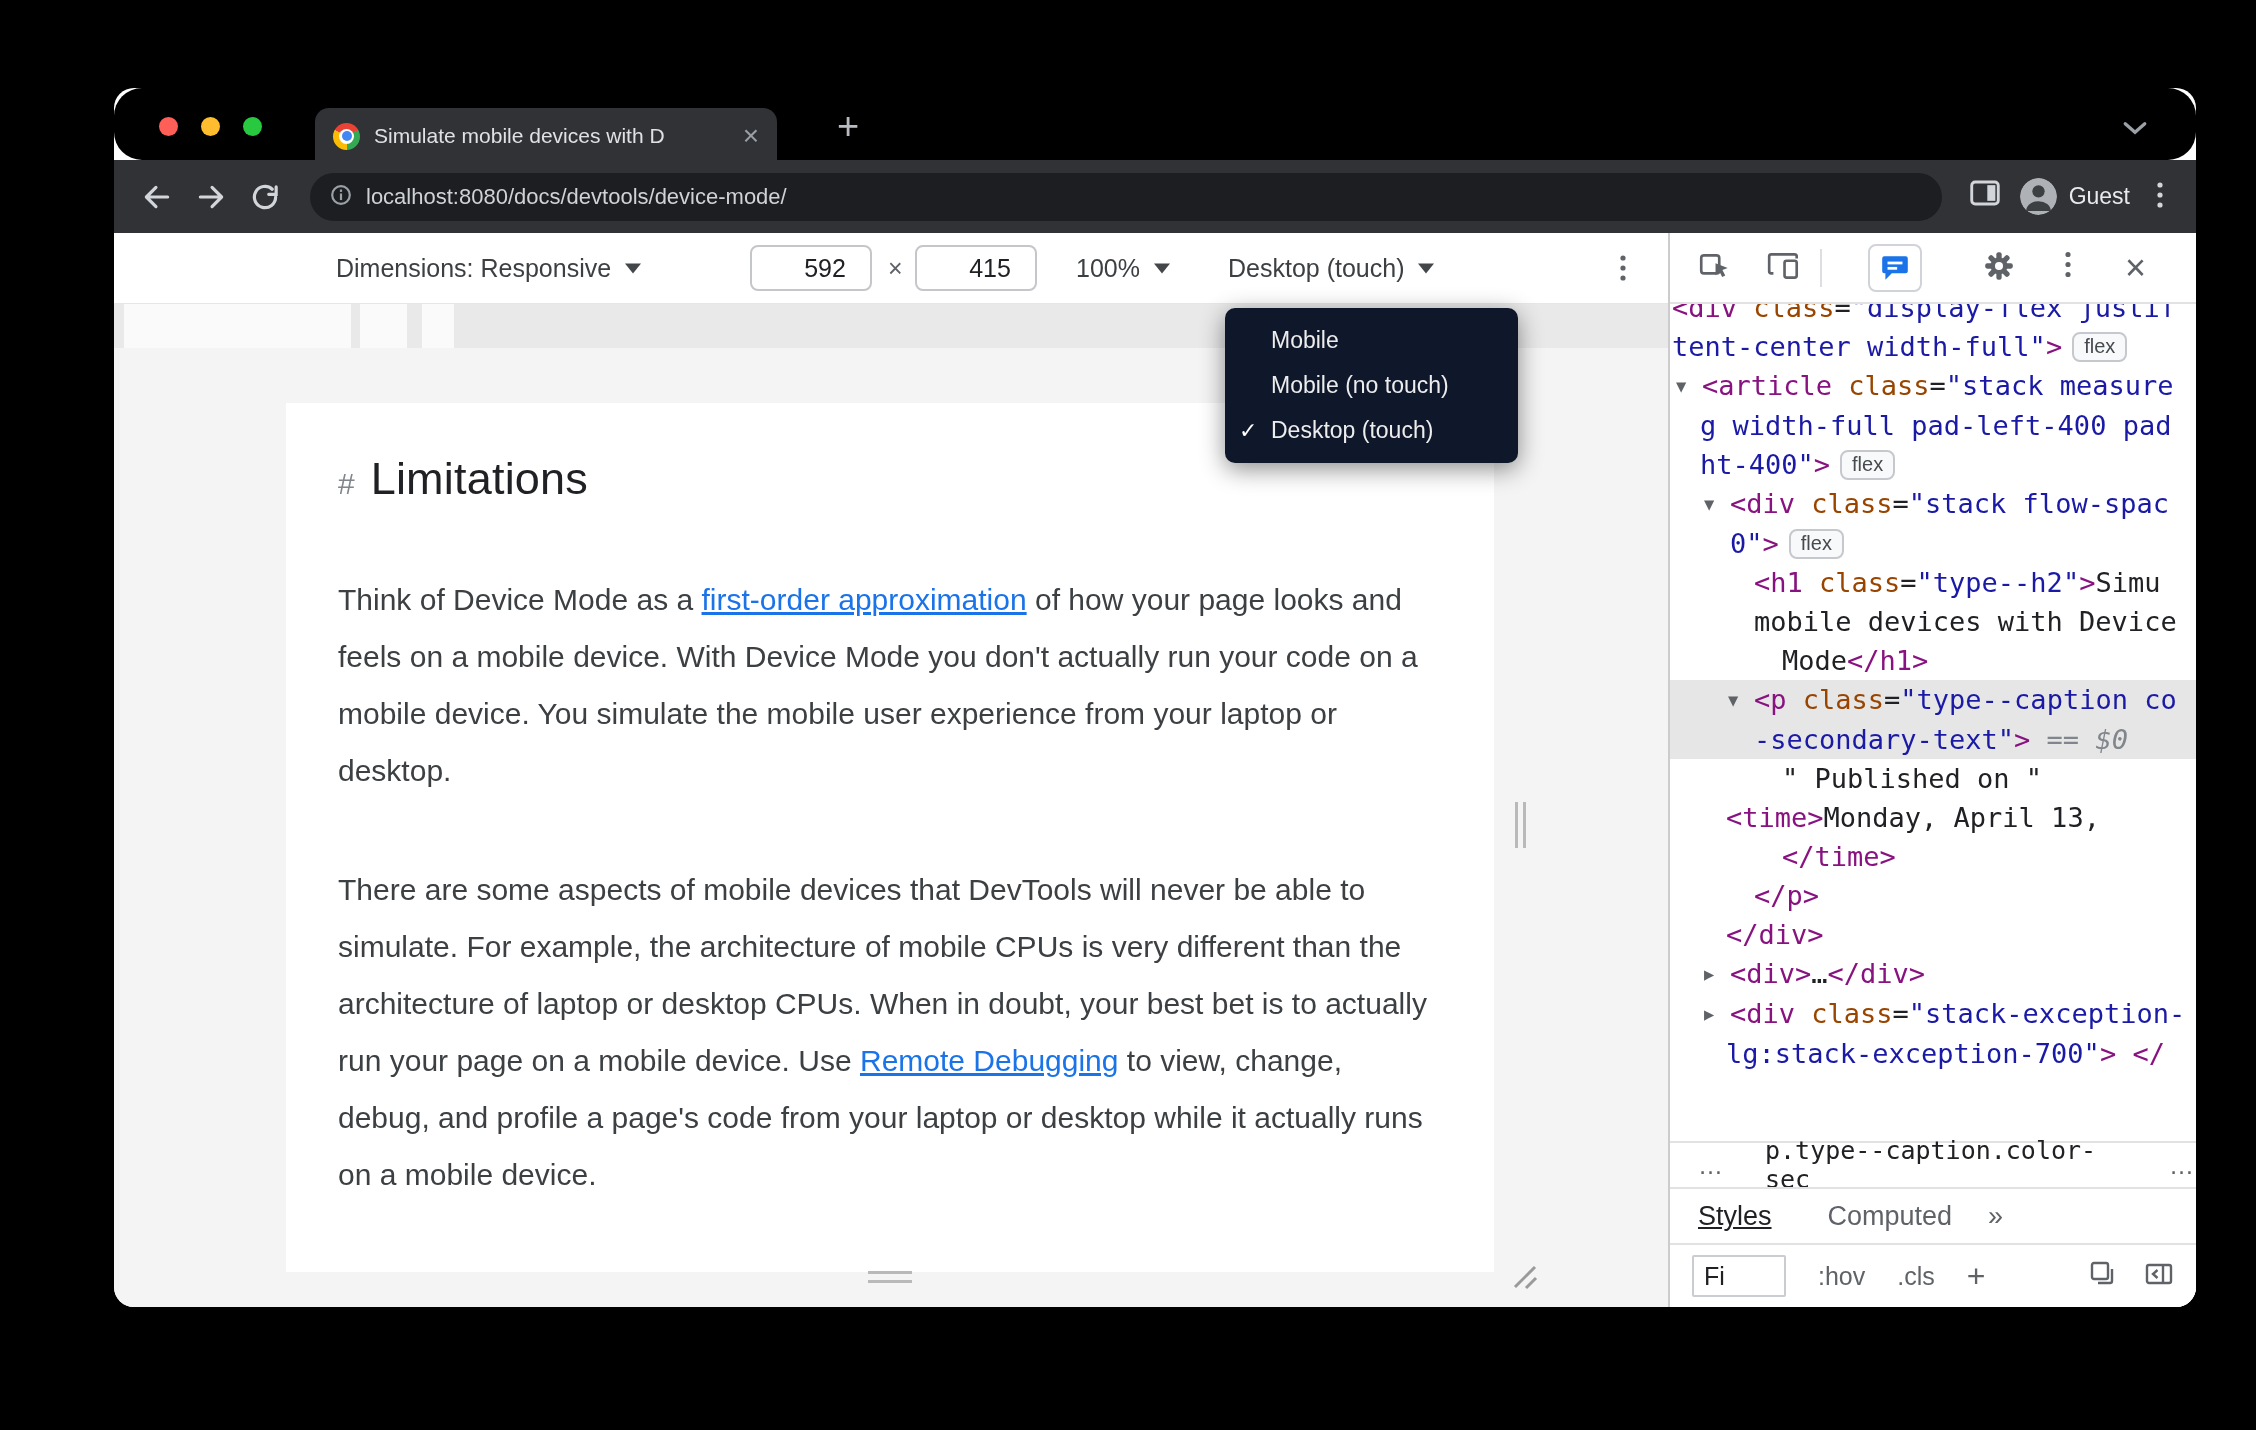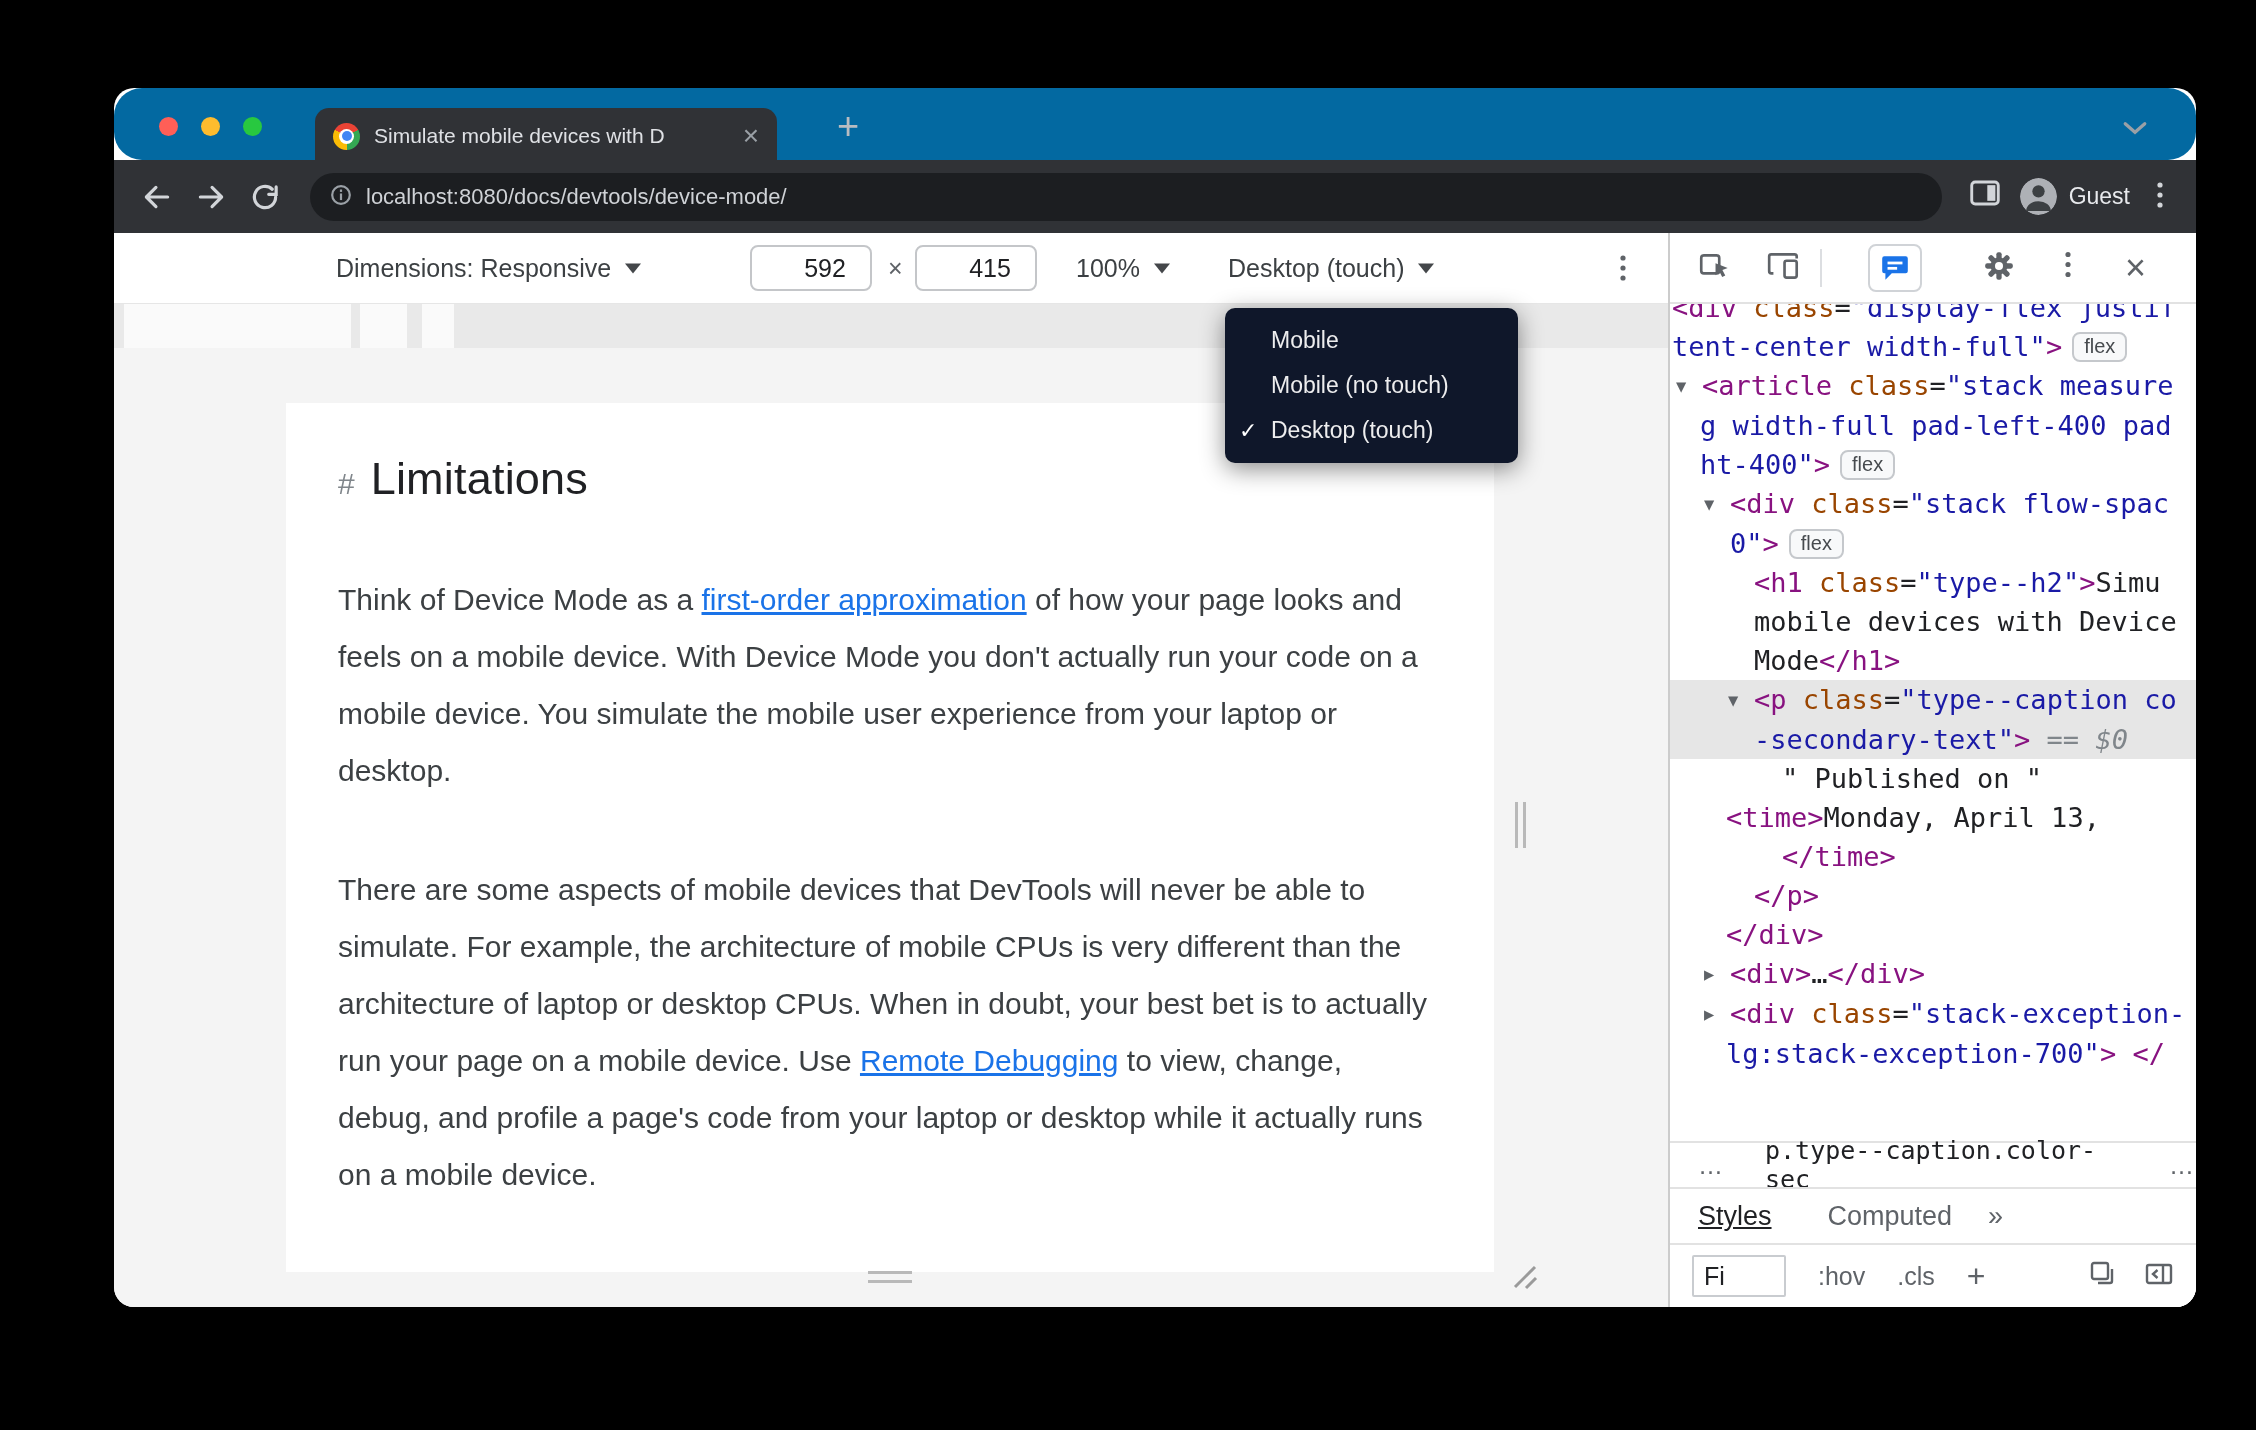--- a/index.html
+++ b/index.html
@@ -2,21 +2,21 @@
 <html><head>
 <meta charset="utf-8">
 <style>
   * { margin:0; padding:0; box-sizing:border-box; }
   html,body { width:2256px; height:1430px; background:#000; font-family:"Liberation Sans",sans-serif; overflow:hidden; }
 
   .window { position:absolute; left:114px; top:88px; width:2082px; height:1219px;
             border-radius:20px; overflow:hidden; background:#fff; display:flex; flex-direction:column; }
 
   
-  .tabstrip { height:72px; background:#0369a1; position:relative; flex:none;border-radius:28px; }
+  .tabstrip { height:72px; background:#000000; position:relative; flex:none;border-radius:28px; }
   .lights { position:absolute; left:45px; top:29px; display:flex; gap:23px; }
   .light { width:19px; height:19px; border-radius:50%; }
   .light.red { background:#ff5f57; } .light.yellow { background:#febc2e; } .light.green { background:#28c840; }
   .tab { position:absolute; left:201px; top:20px; width:462px; height:56px; background:#303236;
          border-radius:14px 14px 0 0; display:flex; align-items:center; padding:0 18px; gap:14px; }
   .chrome-logo { width:27px; height:27px; border-radius:50%; flex:none; position:relative;
       background:conic-gradient(#ea4335 0 60deg,#34a853 60deg 180deg,#fbbc05 180deg 300deg,#ea4335 300deg 360deg); }
   .chrome-logo .ring { position:absolute; left:6px; top:6px; width:15px; height:15px; border-radius:50%; background:#fff; }
   .chrome-logo .core { position:absolute; left:8.5px; top:8.5px; width:10px; height:10px; border-radius:50%; background:#4285f4; }
   .tab-title { color:#dfe1e5; font-size:21px; white-space:nowrap; overflow:hidden; flex:1; }
@@ -312,21 +312,21 @@
       <div class="dt-tree">
           <div class="tl" style="padding-left: 2px;"><span class="sg-tag">&lt;div </span><span class="sg-attr">class</span><span class="sg-plain">=</span><span class="sg-val">"display-flex justif</span></div>
           <div class="tl" style="padding-left: 2px;"><span class="sg-val">tent-center width-full"</span><span class="sg-tag">&gt;</span><span class="sg-badge">flex</span></div>
           <div class="tl" style="padding-left: 6px;"><span class="sg-arrow">▼</span><span class="sg-tag">&lt;article </span><span class="sg-attr">class</span><span class="sg-plain">=</span><span class="sg-val">"stack measure</span></div>
           <div class="tl" style="padding-left: 30px;"><span class="sg-val">g width-full pad-left-400 pad</span></div>
           <div class="tl" style="padding-left: 30px;"><span class="sg-val">ht-400"</span><span class="sg-tag">&gt;</span><span class="sg-badge">flex</span></div>
           <div class="tl" style="padding-left: 34px;"><span class="sg-arrow">▼</span><span class="sg-tag">&lt;div </span><span class="sg-attr">class</span><span class="sg-plain">=</span><span class="sg-val">"stack flow-spac</span></div>
           <div class="tl" style="padding-left: 60px;"><span class="sg-val">0"</span><span class="sg-tag">&gt;</span><span class="sg-badge">flex</span></div>
           <div class="tl" style="padding-left: 84px;"><span class="sg-tag">&lt;h1 </span><span class="sg-attr">class</span><span class="sg-plain">=</span><span class="sg-val">"type--h2"</span><span class="sg-tag">&gt;</span><span class="sg-text">Simu</span></div>
           <div class="tl" style="padding-left: 84px;"><span class="sg-text">mobile devices with Device</span></div>
-          <div class="tl" style="padding-left: 84px;"><span class="sg-text">Mode</span><span class="sg-tag">&lt;/h1&gt;</span></div>
+          <div class="tl" style="padding-left: 112px;"><span class="sg-text">Mode</span><span class="sg-tag">&lt;/h1&gt;</span></div>
           <div class="tl hl-gray" style="padding-left: 58px;"><span class="sg-arrow">▼</span><span class="sg-tag">&lt;p </span><span class="sg-attr">class</span><span class="sg-plain">=</span><span class="sg-val">"type--caption co</span></div>
           <div class="tl hl-gray" style="padding-left: 84px;"><span class="sg-val">-secondary-text"</span><span class="sg-tag">&gt;</span><span class="sg-meta"> == </span><span class="sg-meta">$0</span></div>
           <div class="tl" style="padding-left: 112px;"><span class="sg-text">" Published on "</span></div>
           <div class="tl" style="padding-left: 56px;"><span class="sg-tag">&lt;time&gt;</span><span class="sg-text">Monday, April 13,</span></div>
           <div class="tl" style="padding-left: 112px;"><span class="sg-tag">&lt;/time&gt;</span></div>
           <div class="tl" style="padding-left: 84px;"><span class="sg-tag">&lt;/p&gt;</span></div>
           <div class="tl" style="padding-left: 56px;"><span class="sg-tag">&lt;/div&gt;</span></div>
           <div class="tl" style="padding-left: 34px;"><span class="sg-arrow">▶</span><span class="sg-tag">&lt;div&gt;</span><span class="sg-text">…</span><span class="sg-tag">&lt;/div&gt;</span></div>
           <div class="tl" style="padding-left: 34px;"><span class="sg-arrow">▶</span><span class="sg-tag">&lt;div </span><span class="sg-attr">class</span><span class="sg-plain">=</span><span class="sg-val">"stack-exception-</span></div>
           <div class="tl" style="padding-left: 56px;"><span class="sg-val">lg:stack-exception-700"</span><span class="sg-tag">&gt;</span><span class="sg-tag"> &lt;/</span></div>

